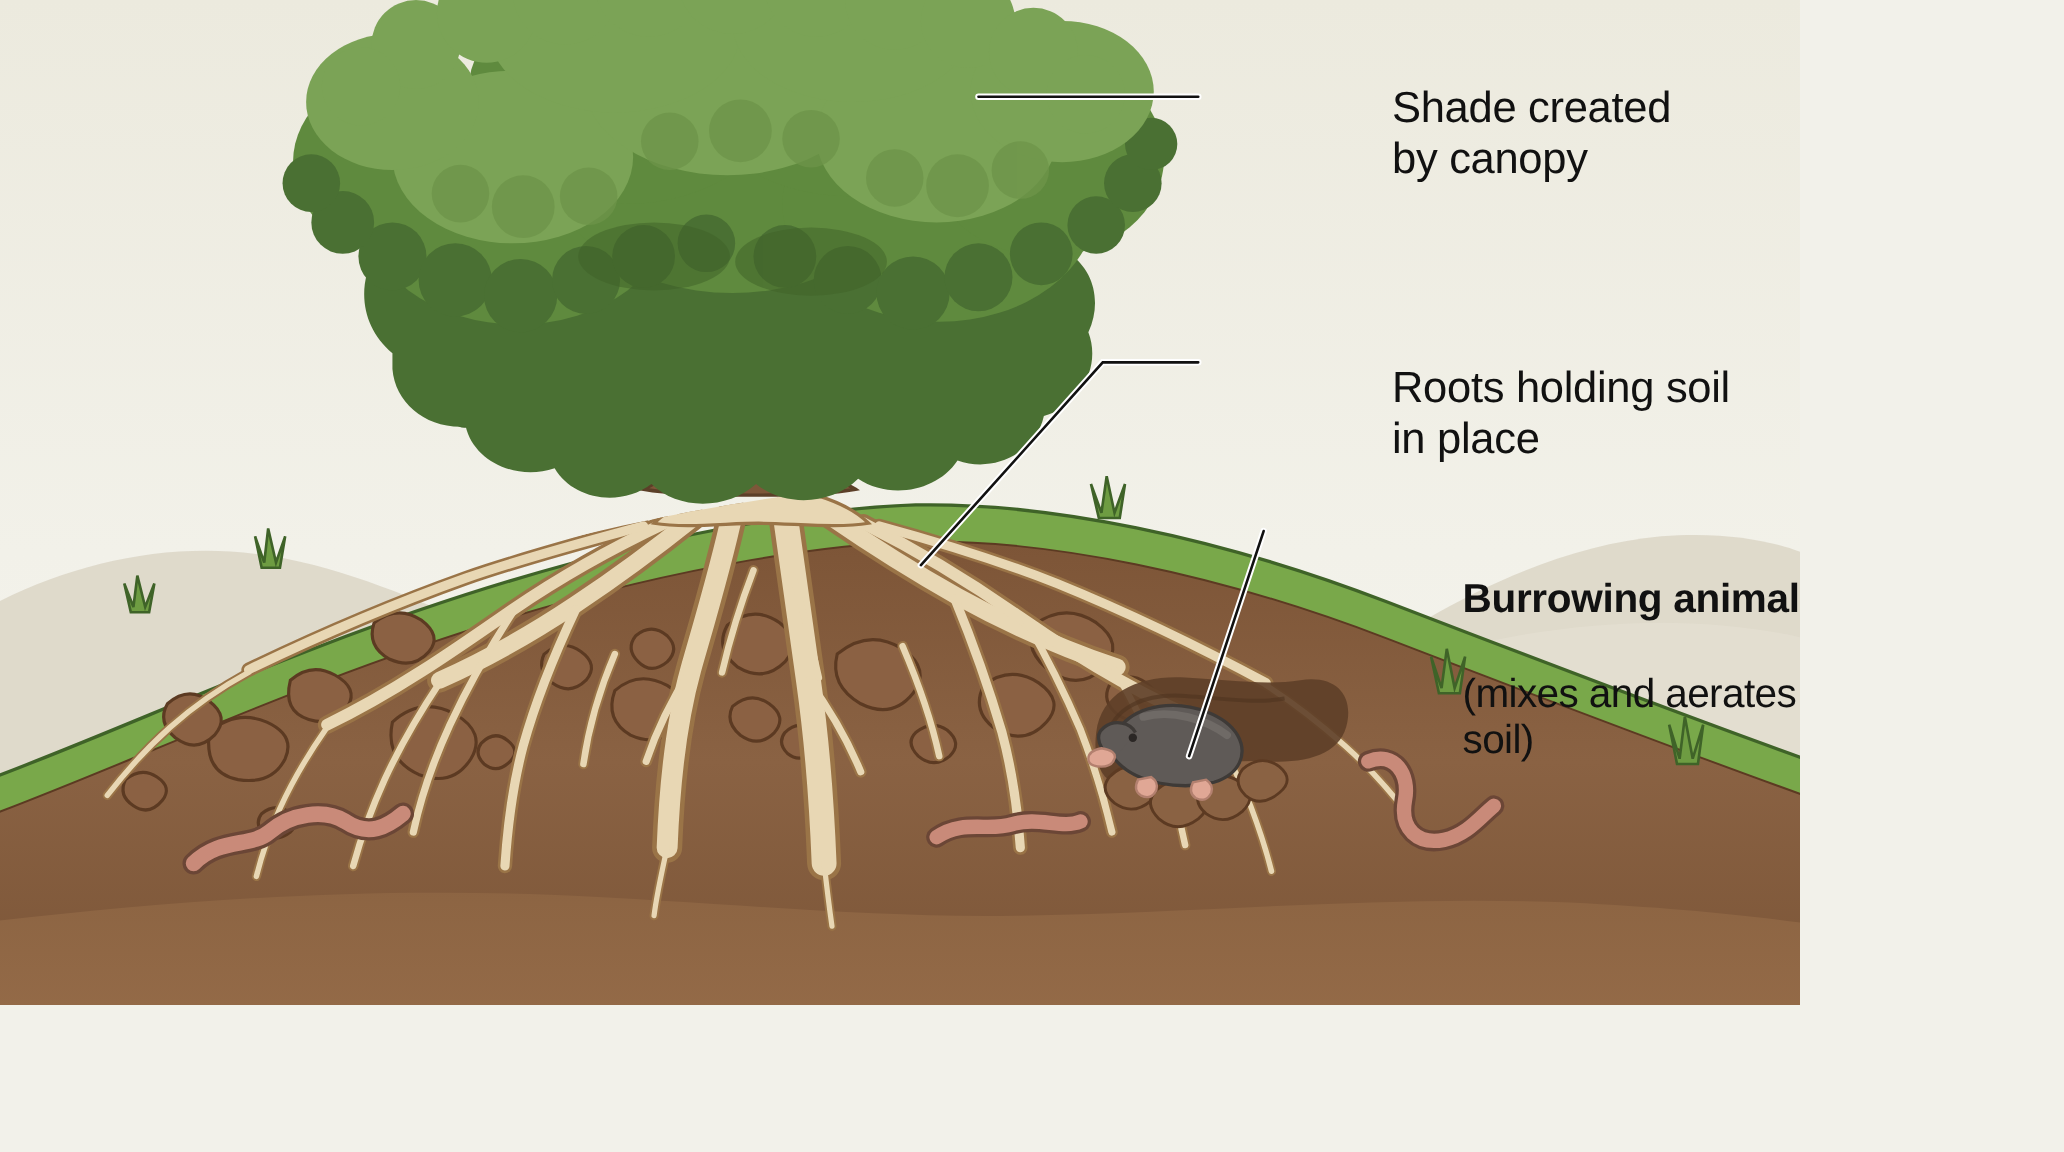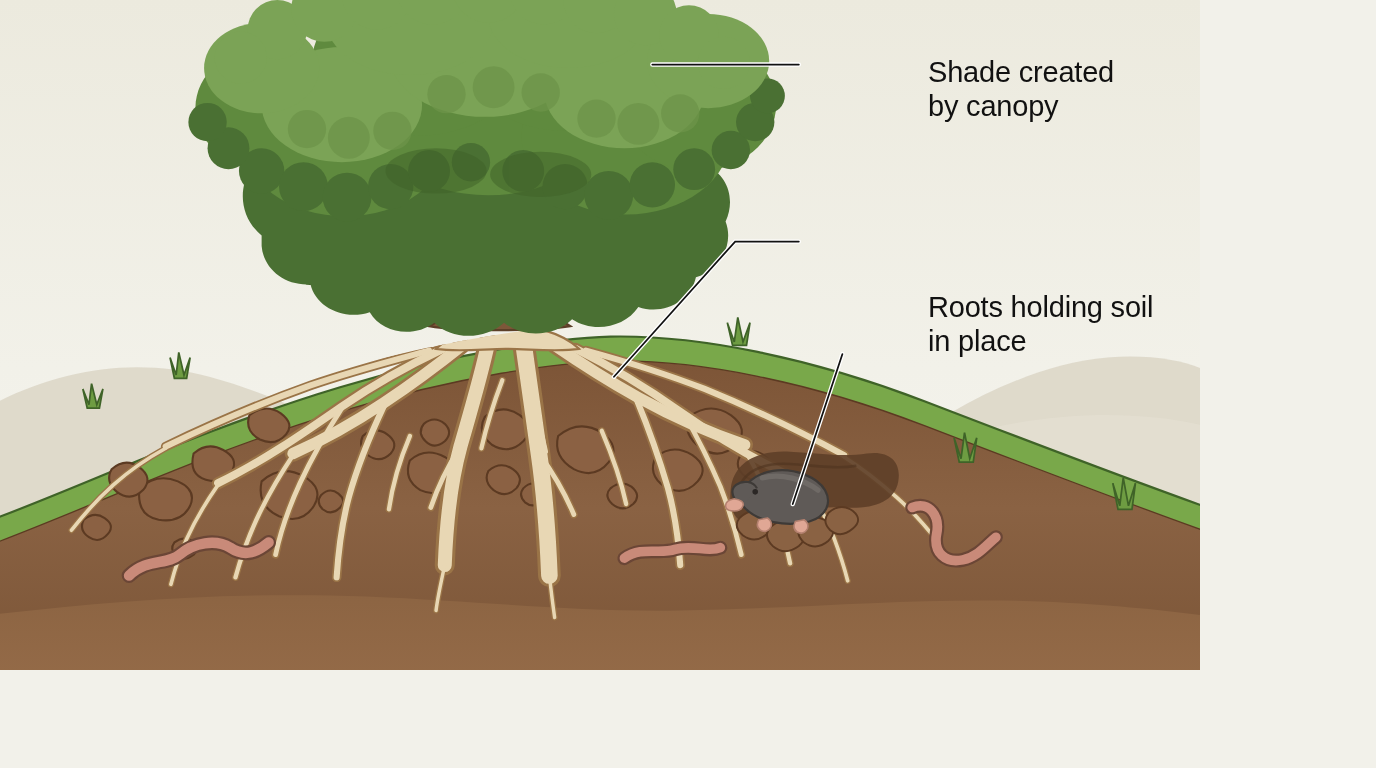--- a/index.html
+++ b/index.html
@@ -11,21 +11,21 @@
   #stage{position:relative;width:1200px;height:768px;}
   #scene{position:absolute;inset:0;}
   .lbl{
     position:absolute;
     color:#111111;
     line-height:1.17;
     white-space:pre-line;
     letter-spacing:-0.2px;
   }
   .lbl.shade{left:928px;top:56px;font-size:29px;}
-  .lbl.roots{left:928px;top:243px;font-size:29px;margin-top:48px;}
+  .lbl.roots{left:928px;top:243px;font-size:29px;}
   .lbl.burrow{left:975px;top:352px;font-size:27px;}
   .lbl.burrow .hd{font-weight:700;display:block;}
   .lbl.burrow .sb{font-weight:400;display:block;letter-spacing:-0.4px;}
 </style>
 </head>
 <body>
 
 <div id="stage">
 
   <svg id="scene" viewBox="0 0 1376 768" preserveAspectRatio="none">
@@ -384,14 +384,18 @@
       </g>
     </g>
   </svg>
 
   <div class="lbl shade">Shade created
 by canopy</div>
 
   <div class="lbl roots">Roots holding soil
 in place</div>
 
+  <div class="lbl burrow">
+    <span class="hd">Burrowing animal</span>
+    <span class="sb">(mixes and aerates soil)</span>
+  </div>
 
 </div>
 
 </body></html>

